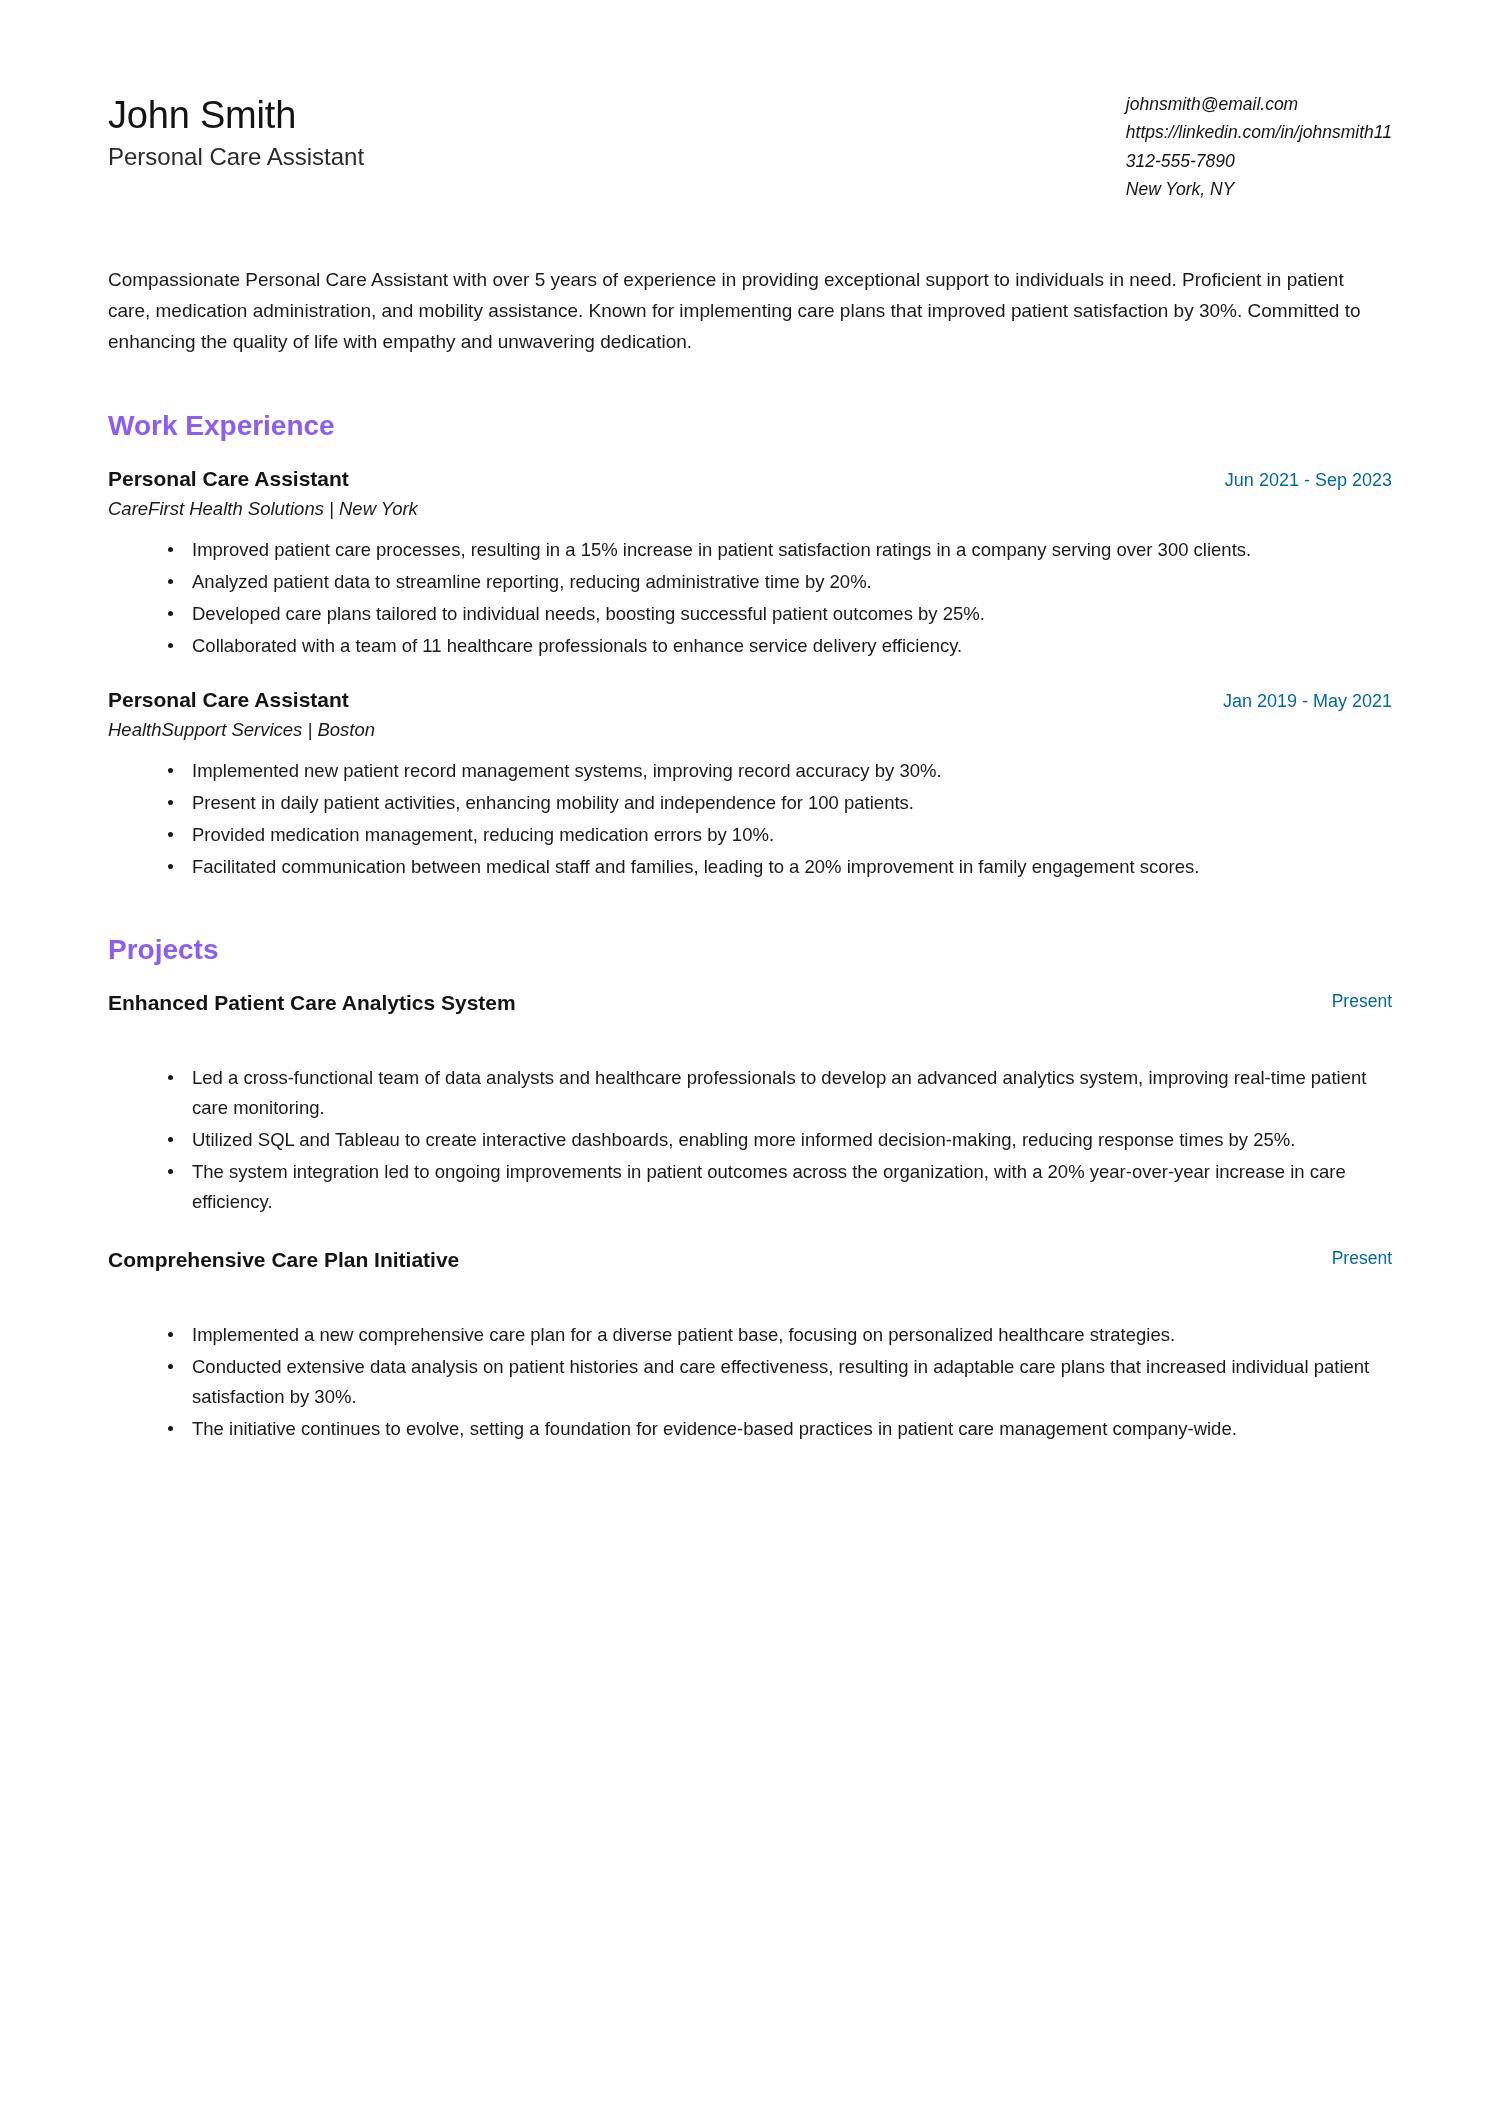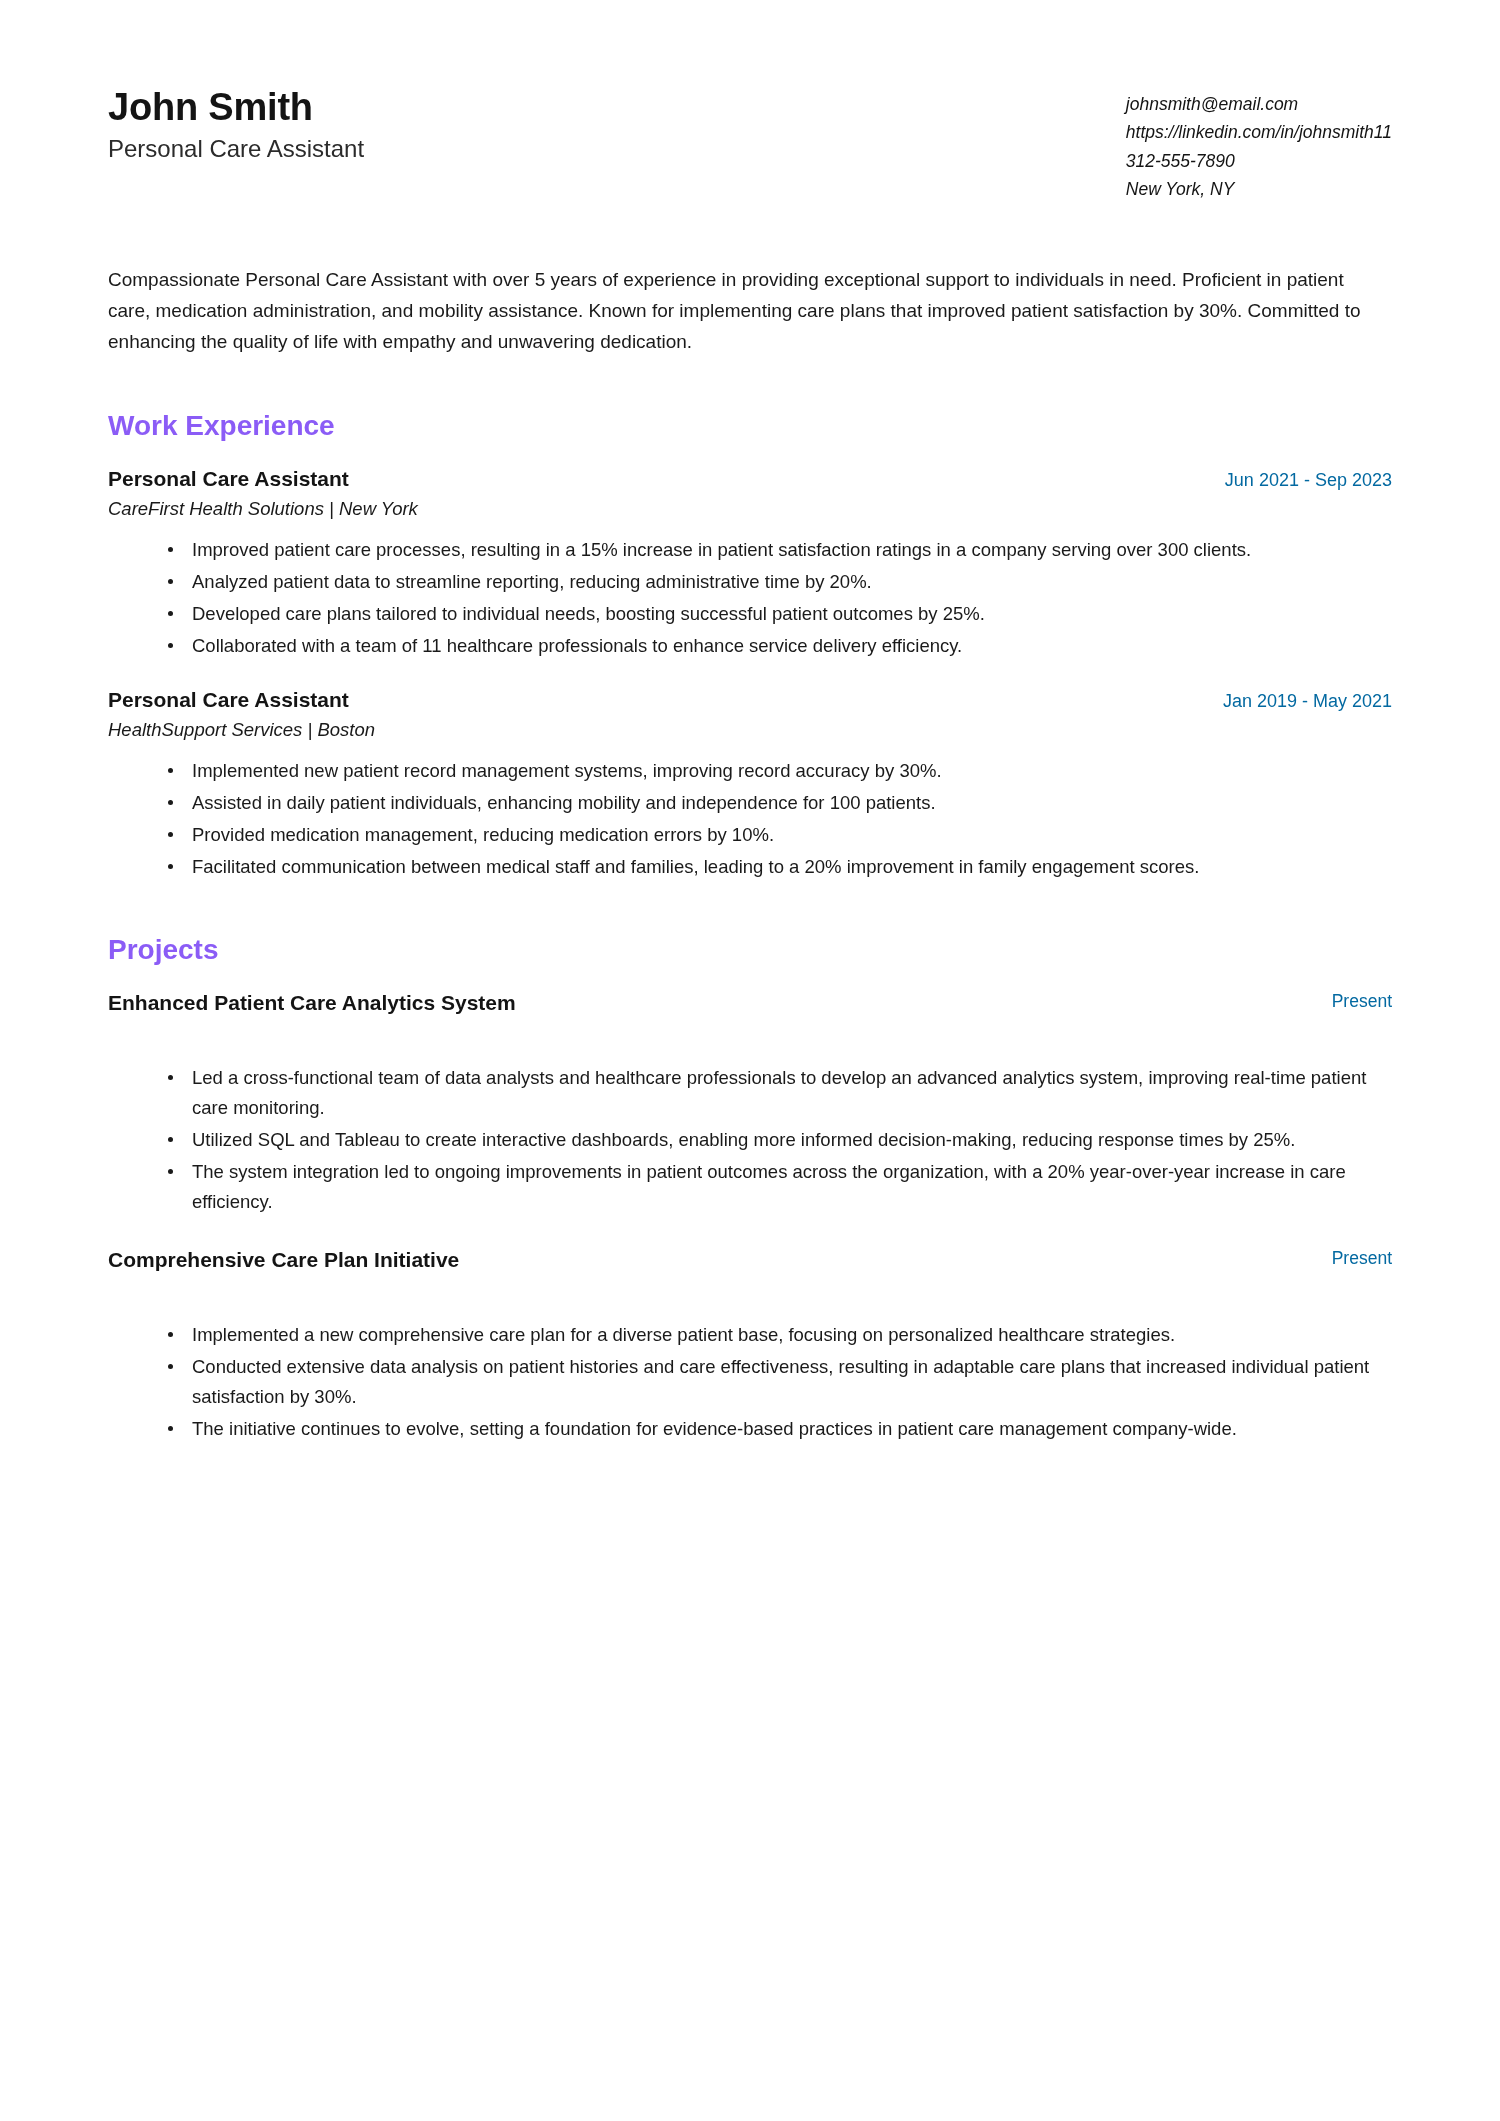--- a/index.html
+++ b/index.html
@@ -29,24 +29,24 @@
     display: flex;
     align-items: flex-start;
     justify-content: space-between;
     margin-bottom: 0;
   }
   .identity {
     padding-top: 8px;
   }
   .full-name {
     font-size: 38px;
-    font-weight: bold;
+    font-weight: normal;
     letter-spacing: -0.2px;
     line-height: 1.12;
-    margin: 0 0 6px 0;
+    margin: 8px 0 6px 0;
     color: #141414;
   }
   .job-title {
     font-size: 24px;
     font-weight: normal;
     line-height: 1.2;
     margin: 0;
     color: #2b2b2b;
   }
   .contact {
@@ -179,21 +179,21 @@
     </div>
 
     <div class="entry">
       <div class="entry-head">
         <div class="entry-title">Personal Care Assistant</div>
         <div class="entry-date">Jan 2019 - May 2021</div>
       </div>
       <div class="entry-sub">HealthSupport Services | Boston</div>
       <ul class="bullets">
         <li>Implemented new patient record management systems, improving record accuracy by 30%.</li>
-        <li>Assisted in daily patient individuals, enhancing mobility and independence for 100 patients.</li>
+        <li>Present in daily patient activities, enhancing mobility and independence for 100 patients.</li>
         <li>Provided medication management, reducing medication errors by 10%.</li>
         <li>Facilitated communication between medical staff and families, leading to a 20% improvement in family engagement scores.</li>
       </ul>
     </div>
   </div>
 
   <div class="section">
     <h2 class="section-title">Projects</h2>
 
     <div class="entry project">

